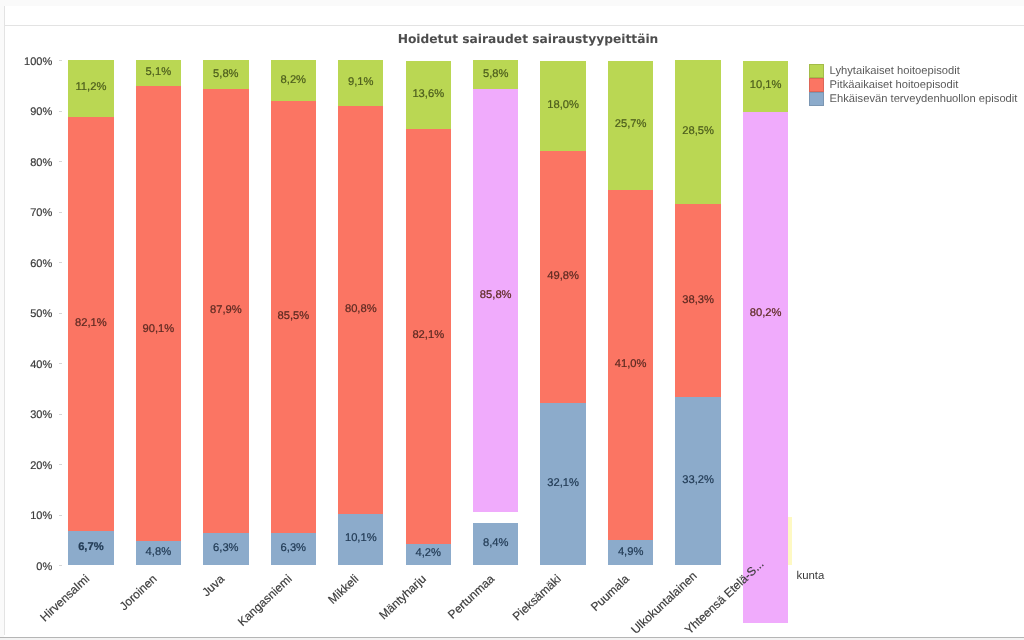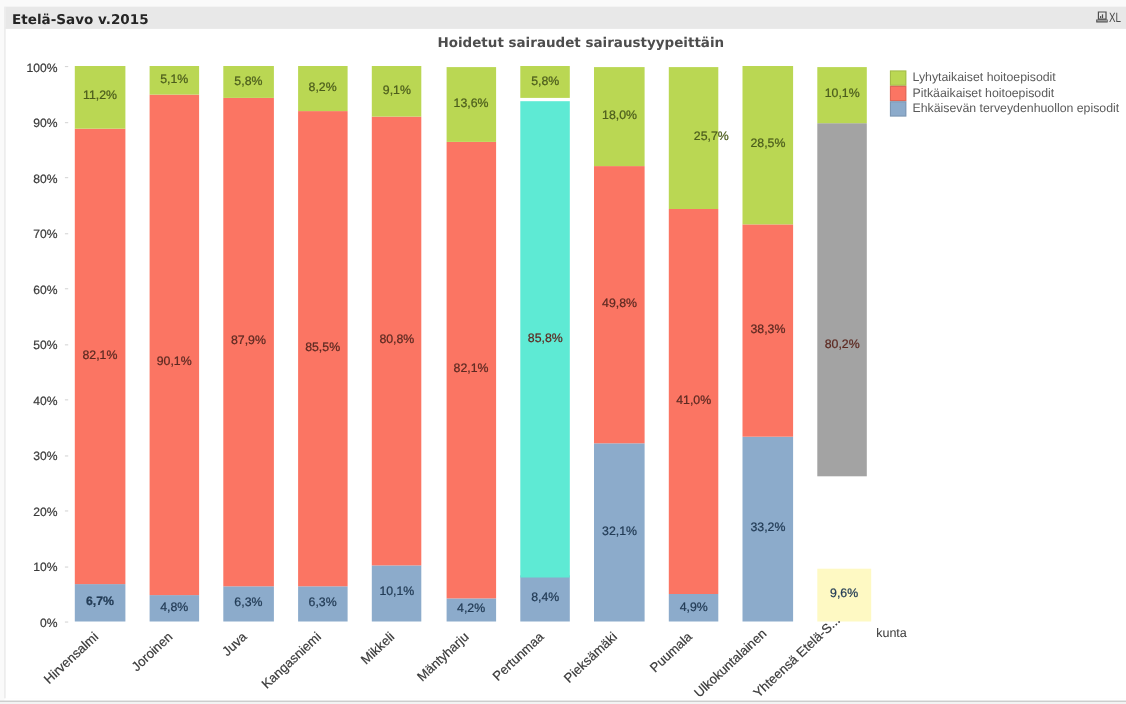--- a/index.html
+++ b/index.html
@@ -90,34 +90,20 @@
 </style>
 </head>
 <body>
 
 <div id="app">
   <div class="obj-outer"></div>
   <div class="obj-frame"></div>
   <div class="obj-frame-tail"></div>
 
   <div class="caption-sep"></div>
-  <div class="caption">
-    <div class="caption-title">Etelä-Savo v.2015</div>
-    <div class="caption-tools">
-      <span class="icon-wrap">
-        <svg class="xl-icon" viewBox="0 0 36 36" aria-hidden="true">
-          <path d="M8.4 3.0 H31.0 V24.2 H8.4 Z" fill="none" stroke="#4d4d4d" stroke-width="3.6"></path>
-          <rect x="13.0" y="15.0" width="3.6" height="6.2" fill="#4d4d4d"></rect>
-          <rect x="18.6" y="10.0" width="3.8" height="11.2" fill="#4d4d4d"></rect>
-          <path d="M3.4 26.6 H35.6 V32.4 H3.4 Z" fill="none" stroke="#4d4d4d" stroke-width="3.2"></path>
-        </svg>
-      </span>
-      <span class="xl-text" style="position:absolute;right:0;top:0;">XL</span>
-    </div>
-  </div>
 
   <div class="plot">
     <div class="chart-title">Hoidetut sairaudet sairaustyypeittäin</div>
     <div id="yaxis">
         <div class="ytick" style="left: 12.2px; top: 560.5px;">0%</div>
         <div class="ytick-mark" style="left: 58.5px; top: 565px;"></div>
         <div class="ytick" style="left: 12.2px; top: 510px;">10%</div>
         <div class="ytick-mark" style="left: 58.5px; top: 514.5px;"></div>
         <div class="ytick" style="left: 12.2px; top: 459.5px;">20%</div>
         <div class="ytick-mark" style="left: 58.5px; top: 464px;"></div>
@@ -189,57 +175,57 @@
         </div>
         <div class="bar-seg" style="left: 405.55px; top: 129.185px; width: 45.4px; height: 414.605px; background: rgb(251, 117, 99);">
           <div class="seg-label red" style="top: 200.302px;">82,1%</div>
         </div>
         <div class="bar-seg" style="left: 405.55px; top: 60.505px; width: 45.4px; height: 68.68px; background: rgb(186, 215, 83);">
           <div class="seg-label green" style="top: 27.34px;">13,6%</div>
         </div>
         <div class="bar-seg" style="left: 473.02px; top: 522.58px; width: 45.4px; height: 42.42px; background: rgb(140, 171, 203);">
           <div class="seg-label blue" style="top: 14.21px;">8,4%</div>
         </div>
-        <div class="bar-seg" style="left: 473.02px; top: 92px; width: 45.4px; height: 433.29px; background: #5eead4;">
+        <div class="bar-seg" style="left: 473.02px; top: 79px; width: 45.4px; height: 433.29px; background: #f0abfc;">
           <div class="seg-label red" style="top: 209.645px;">85,8%</div>
         </div>
         <div class="bar-seg" style="left: 473.02px; top: 60px; width: 45.4px; height: 29.29px; background: rgb(186, 215, 83);">
           <div class="seg-label green" style="top: 7.645px;">5,8%</div>
         </div>
         <div class="bar-seg" style="left: 540.49px; top: 402.895px; width: 45.4px; height: 162.105px; background: rgb(140, 171, 203);">
           <div class="seg-label blue" style="top: 74.0525px;">32,1%</div>
         </div>
         <div class="bar-seg" style="left: 540.49px; top: 151.405px; width: 45.4px; height: 251.49px; background: rgb(251, 117, 99);">
           <div class="seg-label red" style="top: 118.745px;">49,8%</div>
         </div>
         <div class="bar-seg" style="left: 540.49px; top: 60.505px; width: 45.4px; height: 90.9px; background: rgb(186, 215, 83);">
           <div class="seg-label green" style="top: 38.45px;">18,0%</div>
         </div>
         <div class="bar-seg" style="left: 607.96px; top: 540.255px; width: 45.4px; height: 24.745px; background: rgb(140, 171, 203);">
           <div class="seg-label blue" style="top: 5.3725px;">4,9%</div>
         </div>
         <div class="bar-seg" style="left: 607.96px; top: 190.29px; width: 45.4px; height: 349.965px; background: rgb(251, 117, 99);">
           <div class="seg-label red" style="top: 167.982px;">41,0%</div>
         </div>
-        <div class="bar-seg" style="left: 607.96px; top: 60.505px; width: 45.4px; height: 129.785px; background: rgb(186, 215, 83); padding-left: 16px;">
+        <div class="bar-seg" style="left: 607.96px; top: 60.505px; width: 45.4px; height: 129.785px; background: rgb(186, 215, 83);">
           <div class="seg-label green" style="top: 57.8925px;">25,7%</div>
         </div>
         <div class="bar-seg" style="left: 675.43px; top: 397.34px; width: 45.4px; height: 167.66px; background: rgb(140, 171, 203);">
           <div class="seg-label blue" style="top: 76.83px;">33,2%</div>
         </div>
         <div class="bar-seg" style="left: 675.43px; top: 203.925px; width: 45.4px; height: 193.415px; background: rgb(251, 117, 99);">
           <div class="seg-label red" style="top: 89.7075px;">38,3%</div>
         </div>
         <div class="bar-seg" style="left: 675.43px; top: 60px; width: 45.4px; height: 143.925px; background: rgb(186, 215, 83);">
           <div class="seg-label green" style="top: 64.9625px;">28,5%</div>
         </div>
         <div class="bar-seg" style="left: 742.9px; top: 516.52px; width: 49px; height: 48.48px; background: #fef9c3;">
           <div class="seg-label blue" style="top: 17.24px;">9,6%</div>
         </div>
-        <div class="bar-seg" style="left: 742.9px; top: 111.51px; width: 45.4px; height: 321px; background: #a3a3a3;">
+        <div class="bar-seg" style="left: 742.9px; top: 111.51px; width: 45.4px; height: 511px; background: #f0abfc;">
           <div class="seg-label red" style="top: 195.505px;">80,2%</div>
         </div>
         <div class="bar-seg" style="left: 742.9px; top: 60.505px; width: 45.4px; height: 51.005px; background: rgb(186, 215, 83);">
           <div class="seg-label green" style="top: 18.5025px;">10,1%</div>
         </div>
       </div>
     <div id="xaxis">
         <div class="xlabel" style="right: 932.1px; top: 567.5px;">Hirvensalmi</div>
         <div class="xlabel" style="right: 864.63px; top: 567.5px;">Joroinen</div>
         <div class="xlabel" style="right: 797.16px; top: 567.5px;">Juva</div>

